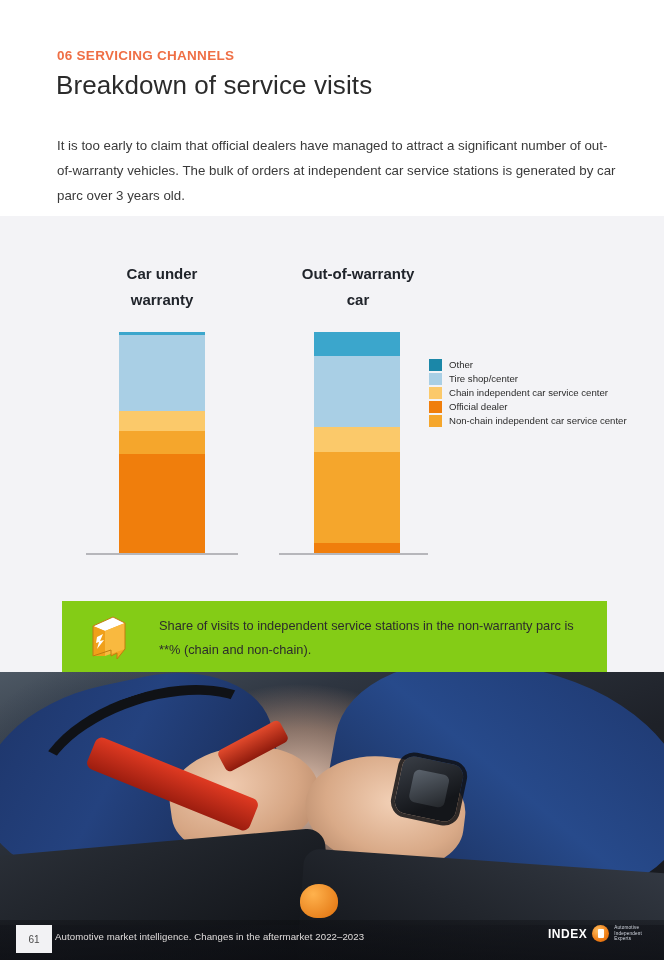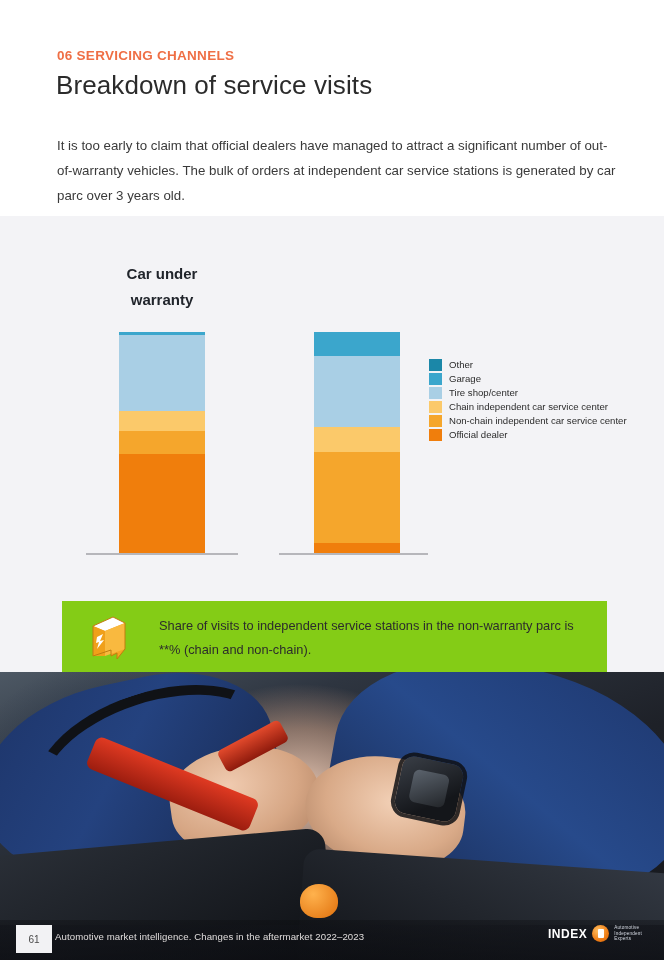--- a/index.html
+++ b/index.html
@@ -197,20 +197,24 @@
 
   <div class="eyebrow">06 SERVICING CHANNELS</div>
   <div class="page-title">Breakdown of service visits</div>
   <div class="intro">It is too early to claim that official dealers have managed to attract a significant number of out-of-warranty vehicles. The bulk of orders at independent car service stations is generated by car parc over 3 years old.</div>
 
   <div class="chart-band"></div>
 
   <div class="col-title c1">
     <div>Car under</div>
     <div>warranty</div>
+  </div>
+  <div class="col-title c2">
+    <div>Out-of-warranty</div>
+    <div>car</div>
   </div>
 
   <div class="bar b1" id="bar-0">
       <div class="seg" style="height: 3.33px; background: rgb(59, 166, 204);"></div>
       <div class="seg" style="height: 75.48px; background: rgb(169, 207, 229);"></div>
       <div class="seg" style="height: 19.98px; background: rgb(251, 201, 106);"></div>
       <div class="seg" style="height: 23.31px; background: rgb(245, 166, 44);"></div>
       <div class="seg" style="height: 99.9px; background: rgb(240, 126, 12);"></div>
     </div>
   <div class="bar b2" id="bar-1">
@@ -223,38 +227,34 @@
 
   <div class="axis a1"></div>
   <div class="axis a2"></div>
 
   <div class="legend" id="legend">
       <div class="legend-row">
         <span class="swatch" style="background: rgb(27, 135, 168);"></span>
         <span class="legend-label">Other</span>
       </div>
       <div class="legend-row">
-        <span class="swatch" style="background: rgb(59, 166, 204);"></span>
-        <span class="legend-label">Garage</span>
-      </div>
-      <div class="legend-row">
         <span class="swatch" style="background: rgb(169, 207, 229);"></span>
         <span class="legend-label">Tire shop/center</span>
       </div>
       <div class="legend-row">
         <span class="swatch" style="background: rgb(251, 201, 106);"></span>
         <span class="legend-label">Chain independent car service center</span>
       </div>
       <div class="legend-row">
+        <span class="swatch" style="background: rgb(240, 126, 12);"></span>
+        <span class="legend-label">Official dealer</span>
+      </div>
+      <div class="legend-row">
         <span class="swatch" style="background: rgb(245, 166, 44);"></span>
         <span class="legend-label">Non-chain independent car service center</span>
-      </div>
-      <div class="legend-row">
-        <span class="swatch" style="background: rgb(240, 126, 12);"></span>
-        <span class="legend-label">Official dealer</span>
       </div>
     </div>
 
   <div class="callout">
     <svg class="callout-icon" viewBox="0 0 42 46">
       <polygon points="6,11 26,2 38,8 38,34 30,44 30,38 24,41 24,35 6,41" fill="#f5a623"></polygon>
       <polygon points="6,11 26,2 38,8 18,16" fill="#ffffff"></polygon>
       <polygon points="6,11 18,16 18,41 6,41" fill="#f0a01a"></polygon>
       <polygon points="18,16 38,8 38,34 18,41" fill="#f9b93f"></polygon>
       <polygon points="10,22 16,19 13,26 17,25 10,34 12,27 9,28" fill="#ffffff"></polygon>

